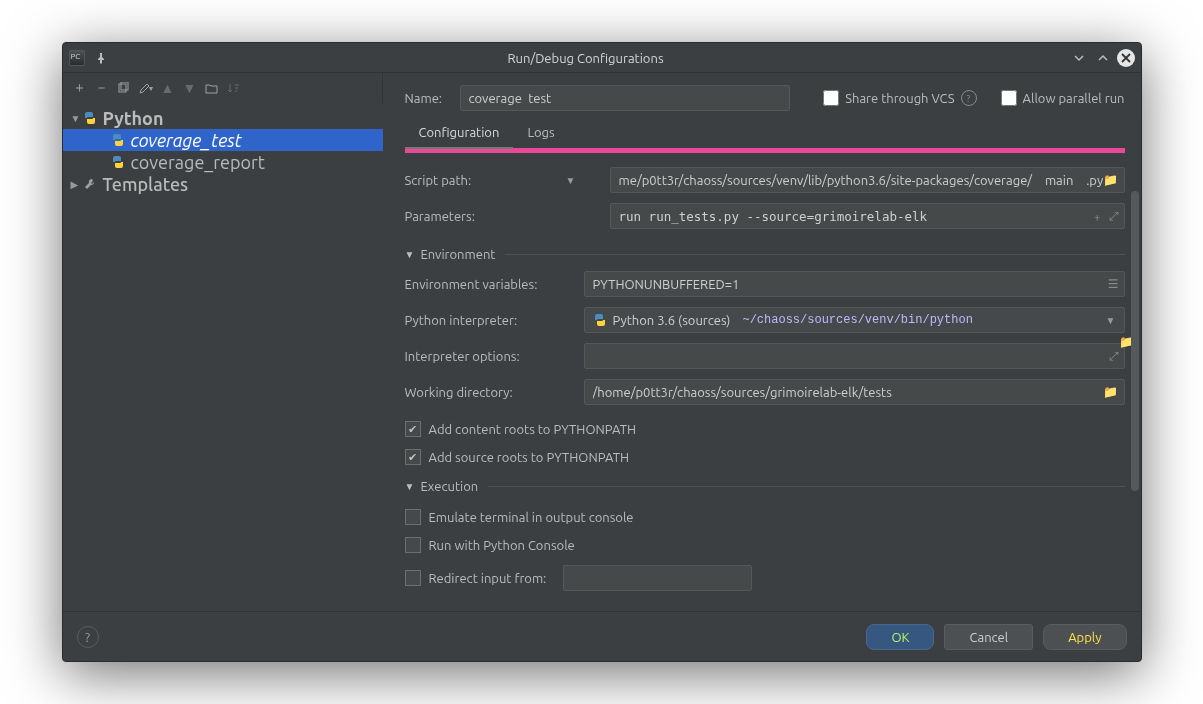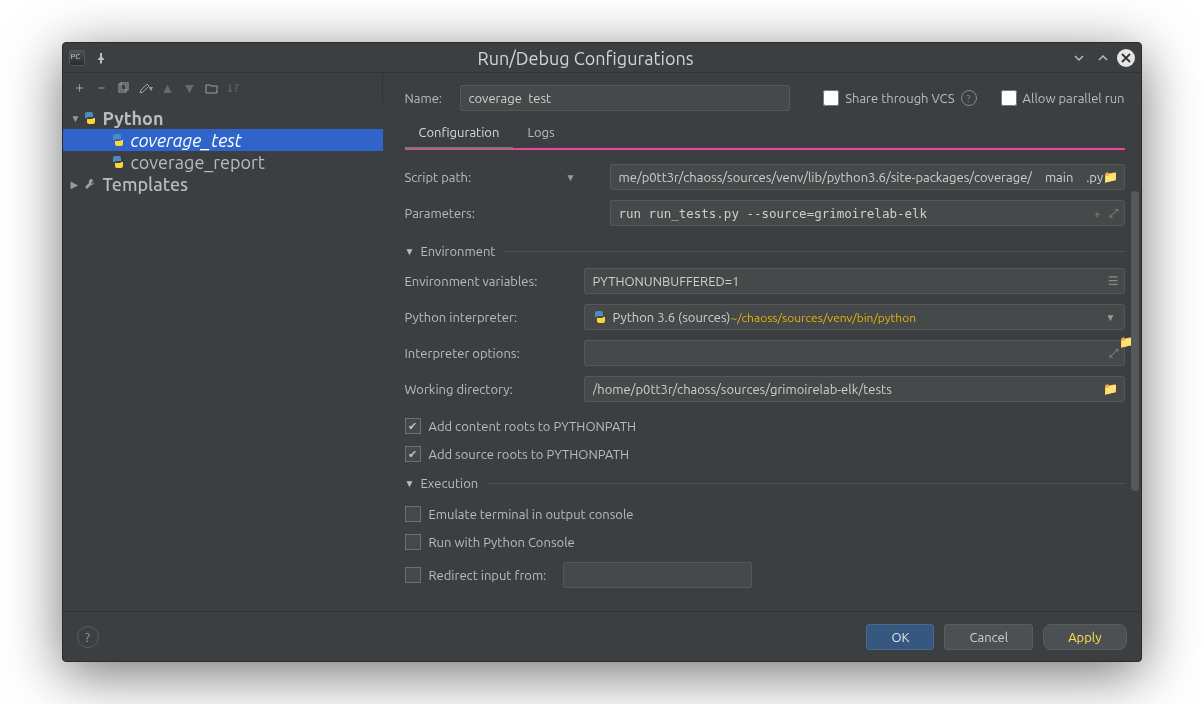--- a/index.html
+++ b/index.html
@@ -3,21 +3,21 @@
 <meta charset="utf-8">
 <style>
 * { box-sizing: border-box; margin: 0; padding: 0; font-family: "Segoe UI", Ubuntu, sans-serif; font-size: 13px; }
 body { background: #fff; display:flex; align-items:center; justify-content:center; height:704px; width:1203px; }
 .shadow-wrap { filter: drop-shadow(0 12px 28px rgba(0,0,0,0.55)); }
 .window { width: 1080px; height: 620px; background:#3c3f41; color:#bbbbbb; border-radius:4px; display:flex; flex-direction:column; overflow:hidden; border:1px solid #2b2b2b; }
 .titlebar { display:flex; align-items:center; height:30px; padding:0 6px; background:#3c3f41; border-bottom:1px solid #313335; }
 .titlebar .pc-icon { width:16px; height:16px; background:linear-gradient(#4e5254,#2b2b2b); border:1px solid #555; border-radius:2px; margin-right:6px; position:relative; }
 .titlebar .pc-icon::after { content:"PC"; font-size:8px; color:#d0d0d0; position:absolute; top:1px; left:1px; }
 .titlebar .pin-icon { color:#bbbbbb; margin-left:4px; }
-.titlebar .title { flex:1; text-align:center; color:#d4d4d4; font-size:18px; }
+.titlebar .title { flex:1; text-align:center; color:#d4d4d4; font-size:13px; }
 .titlebar .tb-btn { width:20px; height:20px; display:flex; align-items:center; justify-content:center; color:#bbbbbb; margin-left:4px; cursor:pointer; }
 .titlebar .close { background:#e6e6e6; color:#333; border-radius:50%; width:18px; height:18px; font-weight:bold; }
 .toolbar { display:flex; align-items:center; height:30px; padding:0 6px; background:#3c3f41; border-bottom:1px solid #313335; }
 .toolbar .tbtn { width:22px; height:22px; display:flex; align-items:center; justify-content:center; color:#a0a0a0; cursor:pointer; font-size:14px; }
 .body { flex:1; display:flex; min-height:0; }
 .tree { width:320px; background:#3c3f41; border-right:1px solid #313335; padding-top:4px; }
 .tree-row { display:flex; align-items:center; height:22px; padding-left:8px; color:#bbbbbb; cursor:pointer; }
 .tree-row.indent2 { padding-left:48px; }
 .tree-row.selected { background:#2f65ca; color:#ffffff; }
 .tree-row.selected .label { color:#fff; font-style:italic; }
@@ -26,42 +26,42 @@
 .tree-row .label { font-size:18px; }
 .tree-row .templates{ font-weight:500; }
 .right { flex:1; display:flex; flex-direction:column; padding:12px 16px 0 22px; position:relative; }
 .input { background:#45494a; border:1px solid #555759; color:#cfcfcf; height:26px; padding:0 8px; border-radius:2px; flex:1; font-family:inherit; }
 .input.wide { width:330px; flex:none; }
 .top-row { display:flex; align-items:center; margin-bottom:8px; }
 .top-row .namepair{ display:flex; align-items:center; }
 .chkwrap { display:flex; align-items:center; margin-left:24px; color:#bbbbbb; }
 .chkwrap input { margin-right:6px; width:16px; height:16px; accent-color:#5e5e5e; }
 .help-circ { width:16px;height:16px;border:1px solid #888;border-radius:50%;display:inline-flex;align-items:center;justify-content:center;font-size:10px;color:#888;margin-left:6px;}
-.tabs { display:flex; border-bottom:2px solid #ec4899; margin-bottom:14px; }
+.tabs { display:flex; border-bottom:5px solid #ec4899; margin-bottom:14px; }
 .tab { padding:6px 14px 8px; color:#bbbbbb; cursor:pointer; }
 .tab.active { color:#d8d8d8; border-bottom:2px solid #7a7a7a; margin-bottom:-1px; }
 .field-row { display:flex; align-items:center; margin-bottom:10px; }
 .field-row .lbl { width:155px; color:#bbbbbb; }
 .field-row .input-wrap { flex:1; position:relative; display:flex;padding-left:24px; }
 .input-wrap .trail-icon { position:absolute; right:6px; top:50%; transform:translateY(-50%); color:#8a8a8a; font-size:12px; }
 .drop { width:14px; font-size:10px; color:#999; margin:0 6px; }
 .section-head { display:flex; align-items:center; color:#bbbbbb; margin:8px 0 10px; }
 .section-head .tw { font-size:10px; margin-right:6px; }
 .section-head .line { flex:1; height:1px; background:#515151; margin-left:10px; }
 .checkbox-row { display:flex; align-items:center; margin:6px 0 6px 0px; color:#bbbbbb; }
 .checkbox-row .cb { width:16px;height:16px;border:1px solid #6e6e6e;background:#45494a;margin-right:8px;display:inline-flex;align-items:center;justify-content:center;color:#c0c0c0;font-size:11px;cursor:pointer;}
 .buttons { border-top:1px solid #313335; height:50px; display:flex; align-items:center; padding:0 14px; }
 .buttons .help { width:22px;height:22px;border:1px solid #5a5a5a;border-radius:50%;display:flex;align-items:center;justify-content:center;color:#9a9a9a;cursor:pointer;}
 .buttons .spacer{flex:1;}
 .btn { height:26px; padding:0 24px; background:#4c5052; border:1px solid #5a5d5f; color:#cfcfcf; border-radius:3px; margin-left:10px; cursor:pointer;}
-.btn.primary { background:#365880; border-color:#4a688d; color:#e5e5e5; }
+.btn.primary { background:#365880; border-color:#4a688d; color:#bef264;border-radius:8px; }
 .btn.disabled { color:#fde047;border-radius:8px; }
 .interp { display:flex; align-items:center; }
 .interp .pyglyph{ margin-right:6px; }
-.interp .path-hint{ color:#eab308; margin-left:0; font-size:12px;}
+.interp .path-hint{ color:#c4b5fd; margin-left:12px; font-size:12px;font-family:Liberation Mono, monospace;}
 .dd { justify-content:space-between; }
 .scroll-thumb{ position:absolute; right:2px; top:118px; width:8px; height:300px; background:#55595b; border-radius:4px; }
 .mono { font-family: "DejaVu Sans Mono", Consolas, monospace; font-size:12.5px; }
 svg { display:block; }
 </style>
 </head>
 <body>
 
 <div class="shadow-wrap">
 <div class="window">

